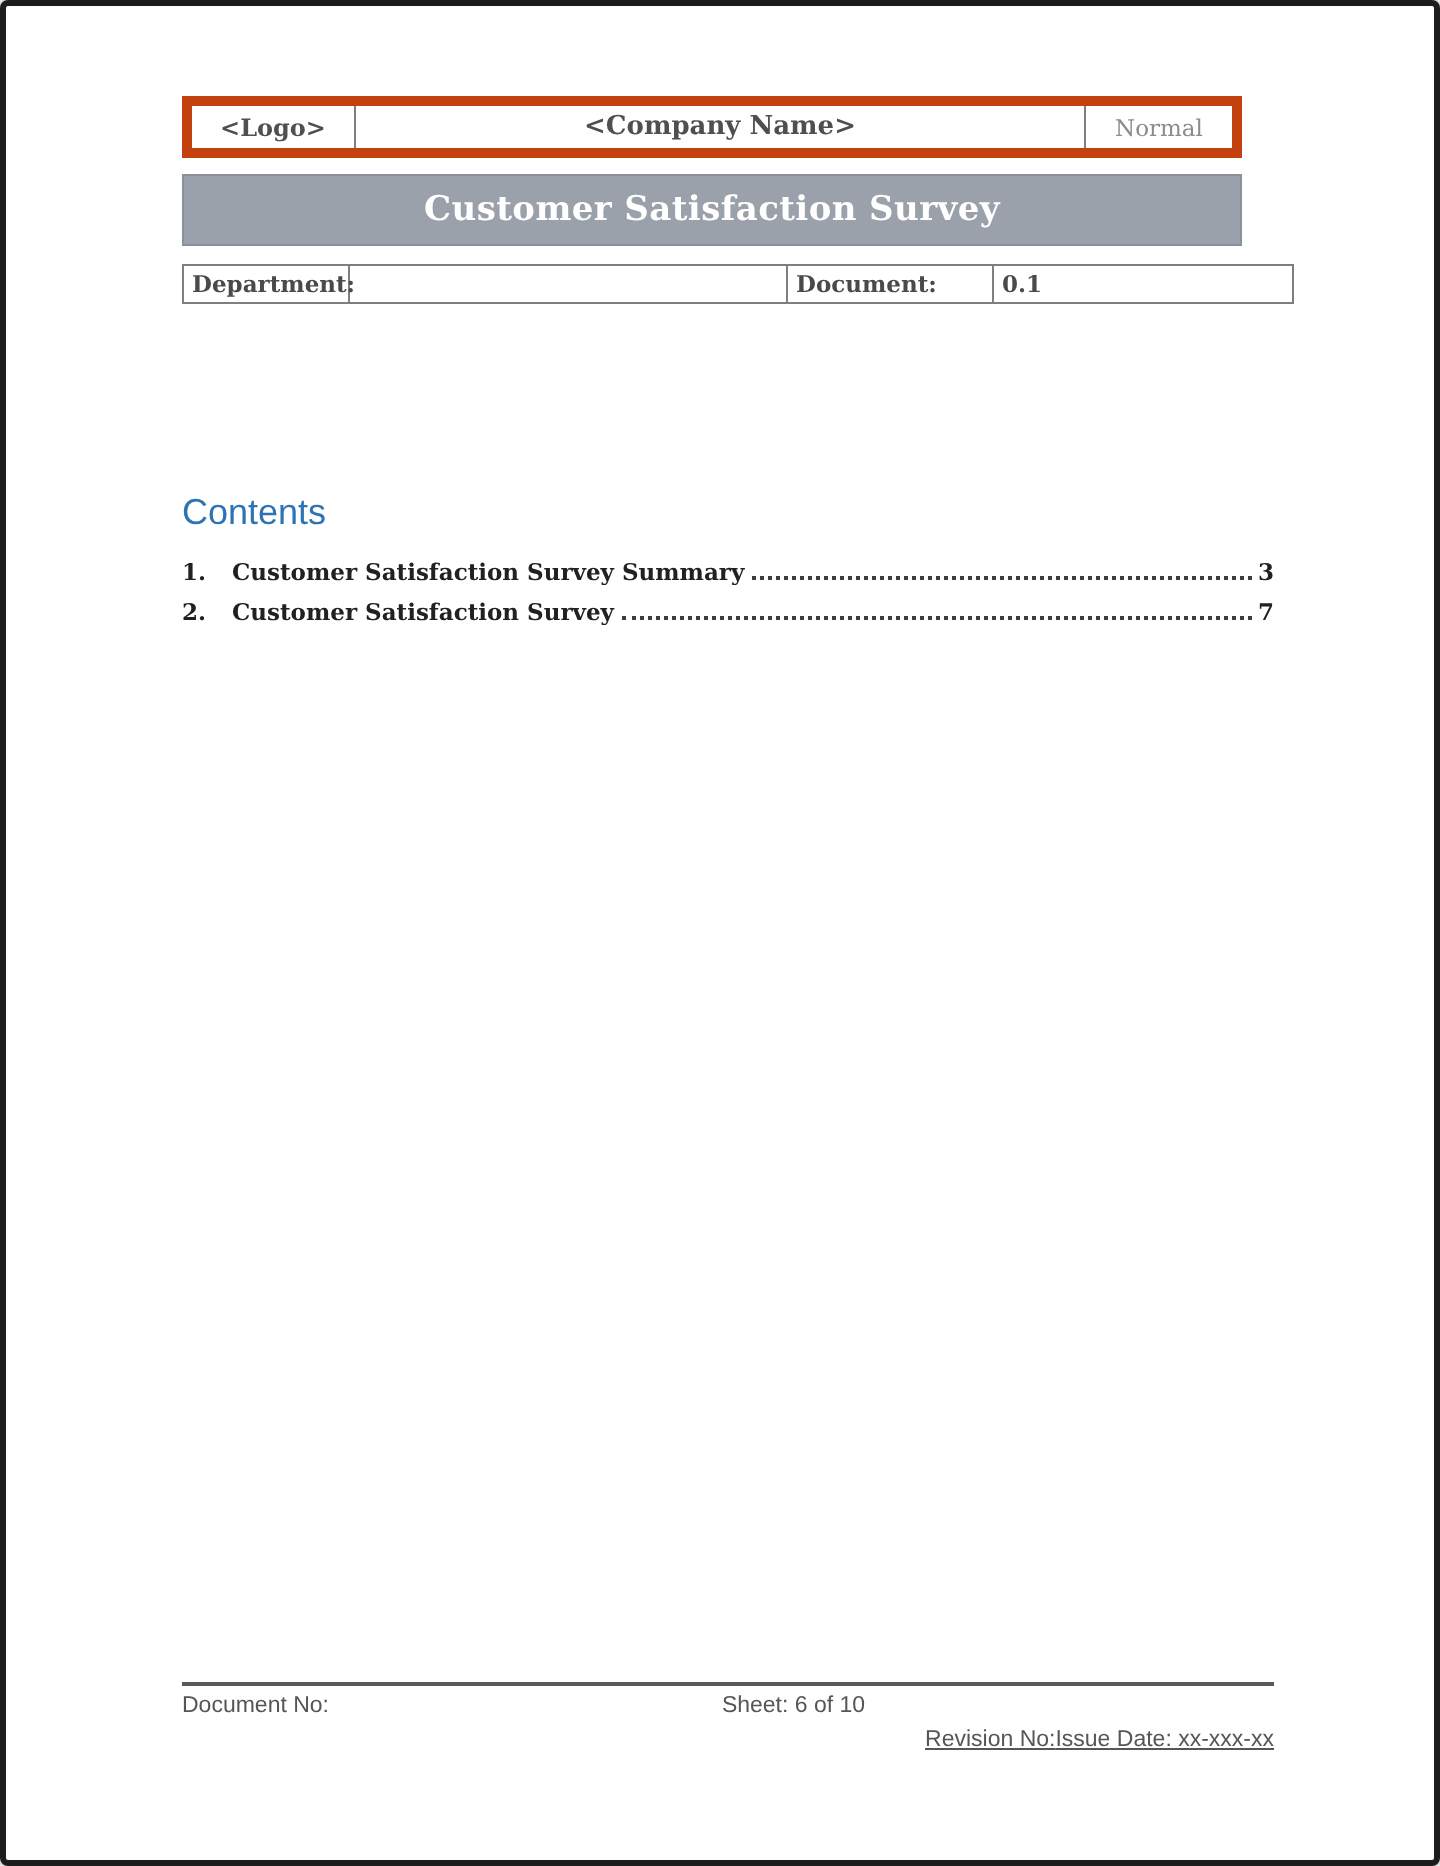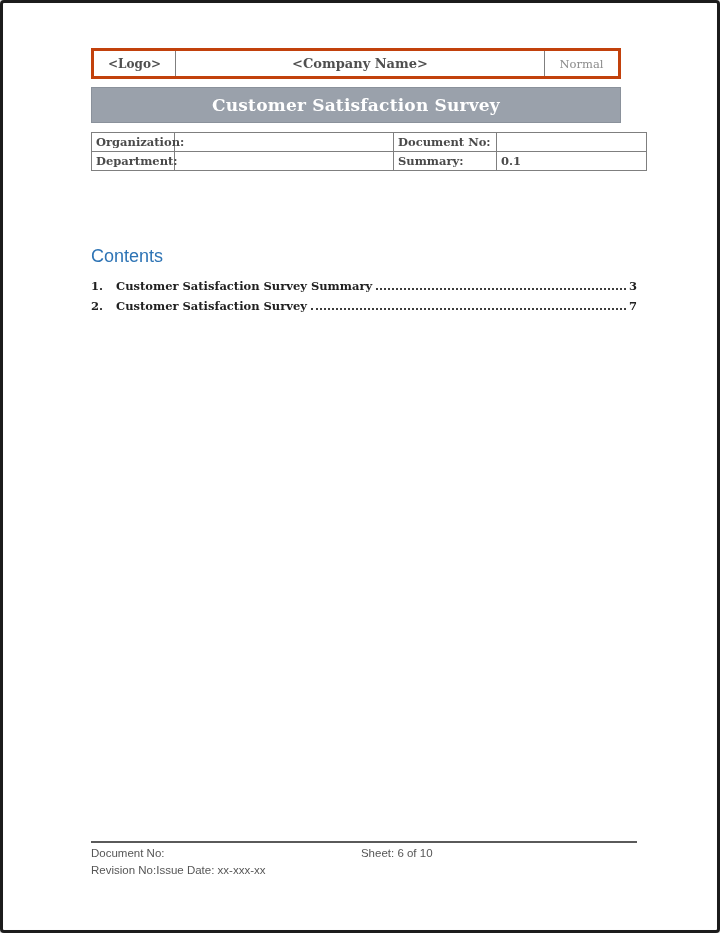--- a/index.html
+++ b/index.html
@@ -10,21 +10,21 @@
     border:3px solid #1c1c1c;
     border-radius:4px;
     box-shadow: inset 0 0 0 1px #fdfdfd, 0 0 0 1px #d9d9d9;
     overflow:hidden;
     font-family:"DejaVu Serif", serif;
   }
   
   .header-table {
     position:absolute; left:88px; top:45px; width:530px; height:31px;
     display:flex;
-    border:3px solid #c2410c;
+    border:5px solid #c2410c;
     background:#fff;
   }
   .header-cell {
     display:flex; align-items:center; justify-content:center;
     color:#4f4f4f; font-weight:bold; font-size:12px;
   }
   .cell-logo    { width:82px; border-right:1px solid #7f7f7f; }
   .cell-company { flex:1; font-size:13px; border-right:1px solid #7f7f7f; }
   .cell-normal  { width:73px; font-weight:normal; color:#8c8c8c; font-size:11.5px; }
   
@@ -63,49 +63,43 @@
   .toc-page  { padding-bottom:2px; }
   
   .footer {
     position:absolute; left:88px; top:838px; width:546px;
     border-top:2px solid #5a5a5a;
     font-family:"Liberation Sans", sans-serif;
     font-size:11.5px; color:#565656; padding-top:4px;
   }
   .footer-row1 { position:relative; height:16px; }
   .footer-sheet { position:absolute; left:56%; transform:translateX(-50%); top:0; }
-  .footer-row2 { display:flex; justify-content:flex-start; height:16px; margin-top:1px; }
+  .footer-row2 { display:flex; justify-content:flex-end; height:16px; margin-top:1px;text-decoration:underline; }
 </style>
 </head>
 <body>
 
 <div class="page">
 
   <div class="header-table">
     <div class="header-cell cell-logo">&lt;Logo&gt;</div>
     <div class="header-cell cell-company">&lt;Company Name&gt;</div>
     <div class="header-cell cell-normal">Normal</div>
   </div>
 
   <div class="title-bar">
     <span>Customer Satisfaction Survey</span>
   </div>
 
   <table class="info-table">
     <tbody>
       <tr>
-        <td class="col-l1">Organization:</td>
-        <td class="col-v1"></td>
-        <td class="col-l2">Document No:</td>
-        <td class="col-v2"></td>
-      </tr>
-      <tr>
         <td class="col-l1">Department:</td>
         <td class="col-v1"></td>
-        <td class="col-l2">Summary:</td>
+        <td class="col-l2">Document:</td>
         <td class="col-v2">0.1</td>
       </tr>
     </tbody>
   </table>
 
   <div class="contents">
     <div class="contents-heading">Contents</div>
 
     <div class="toc-entry">
       <span class="toc-num">1.</span>

